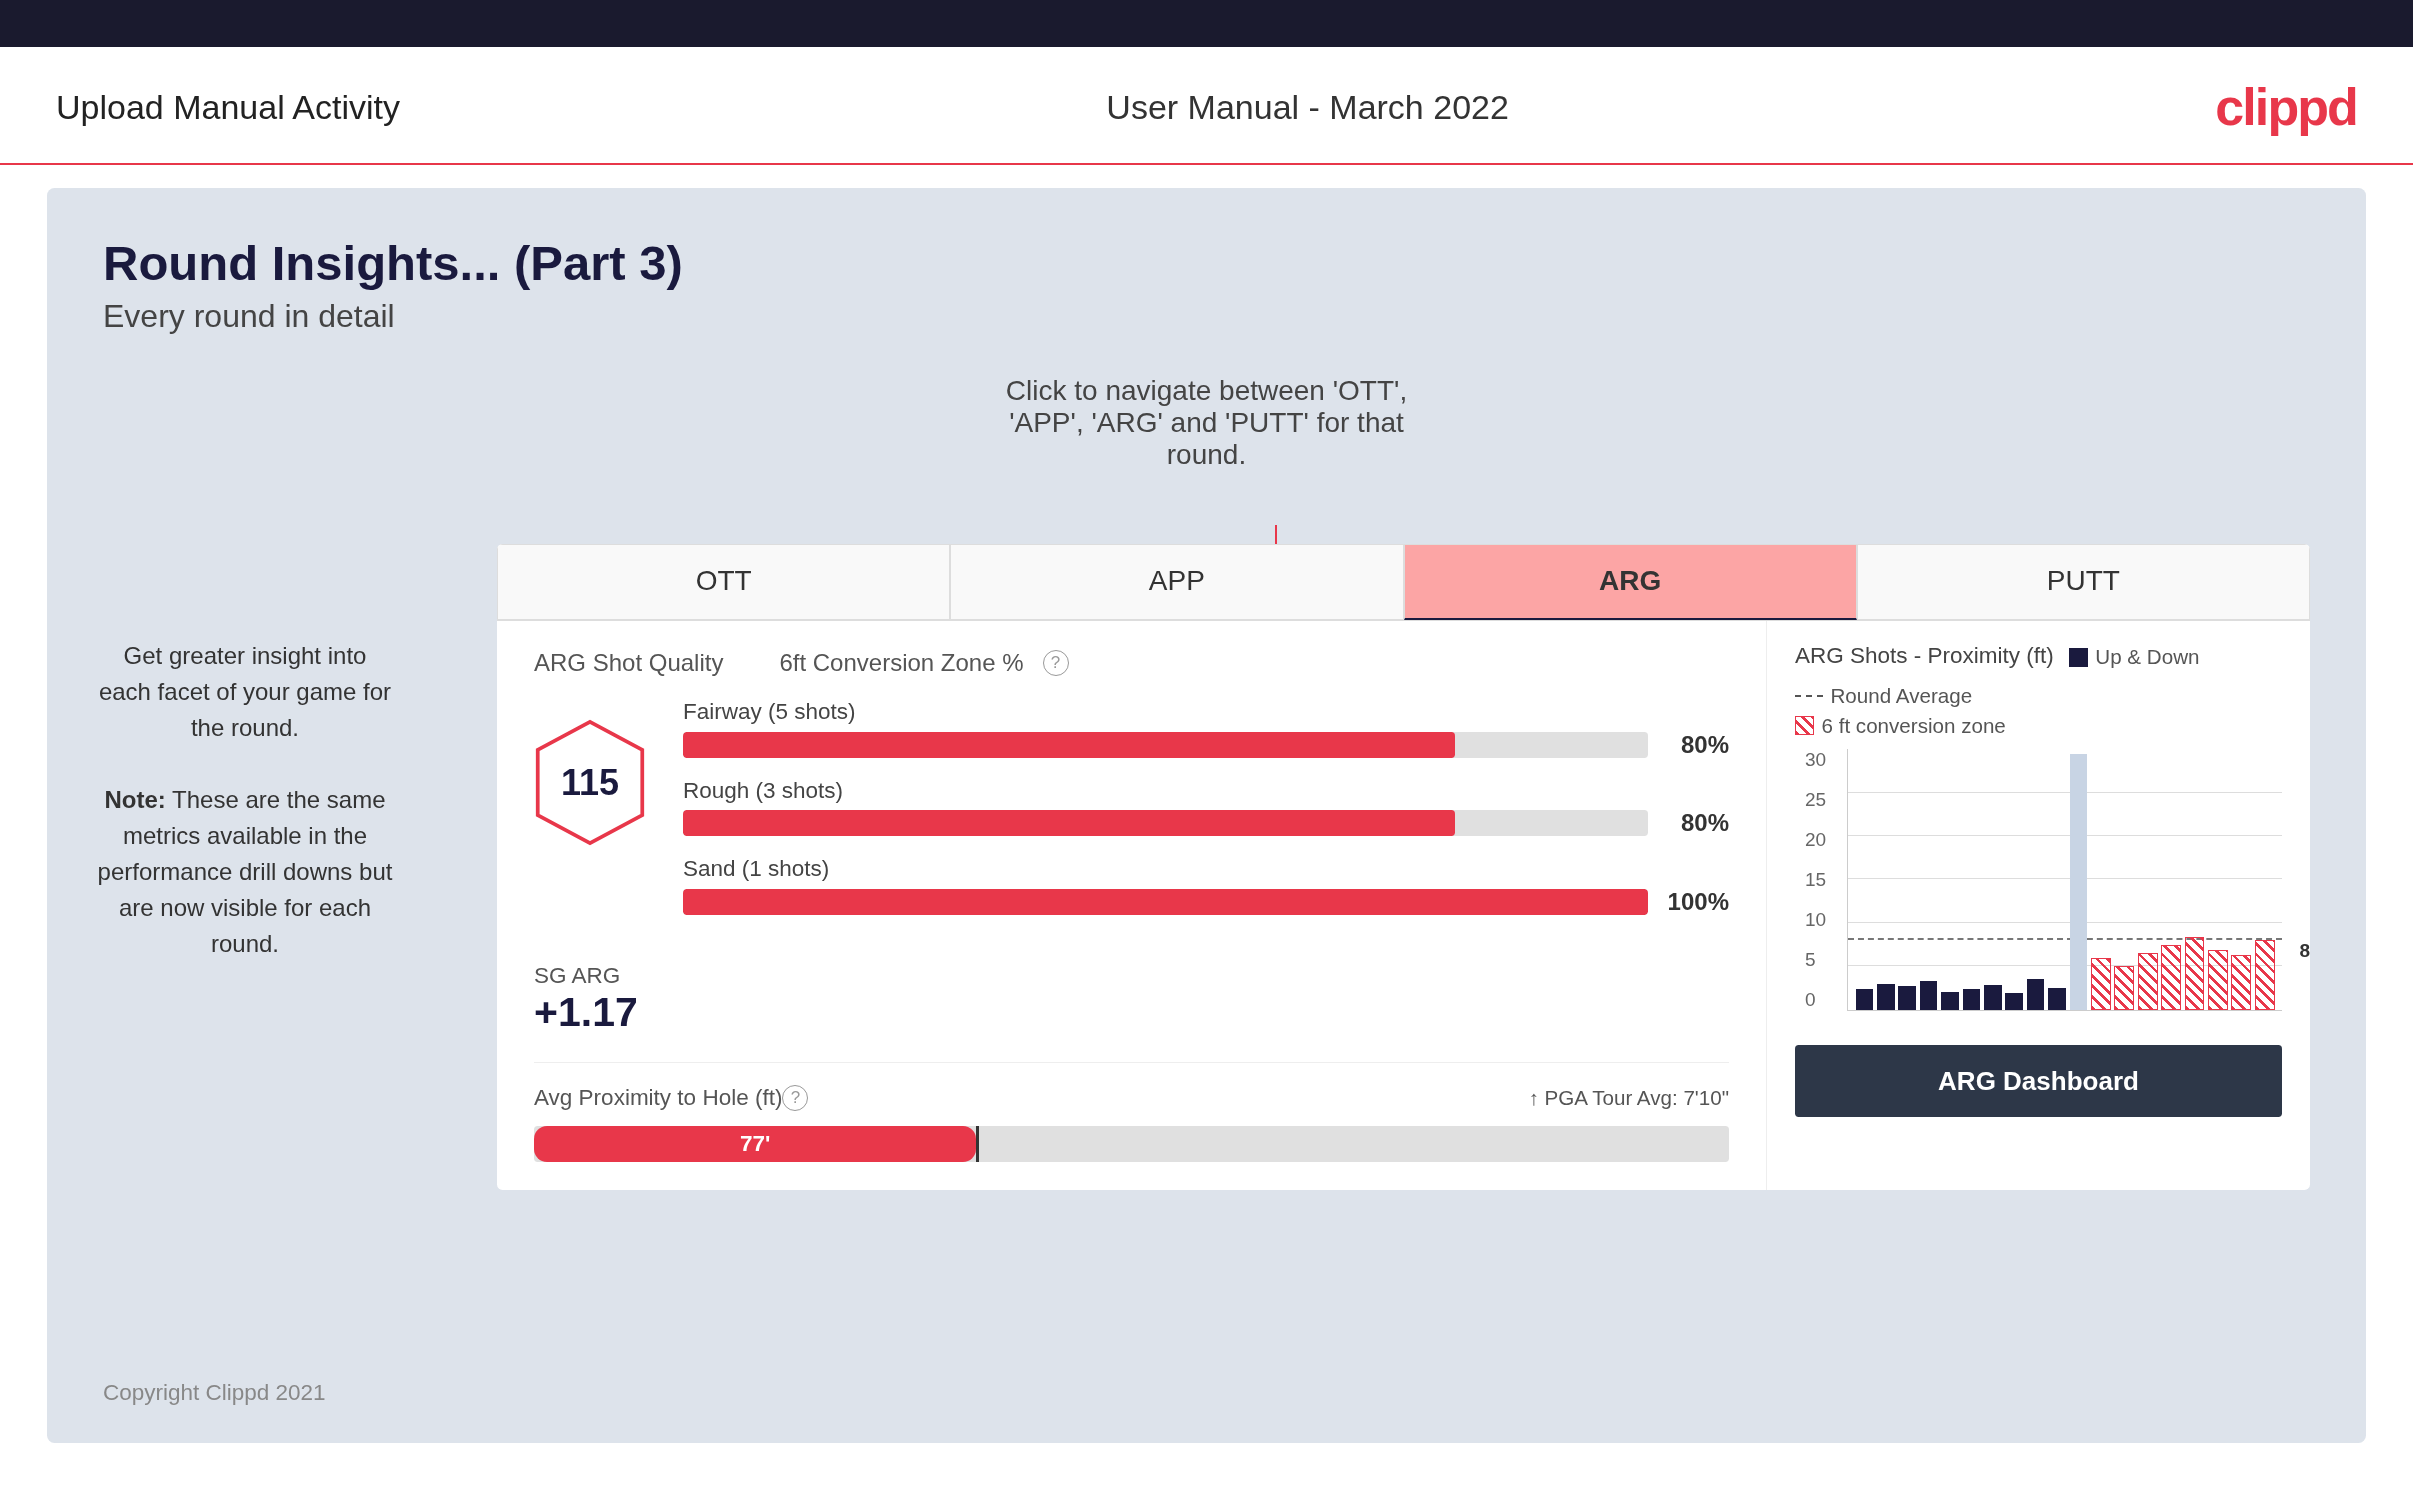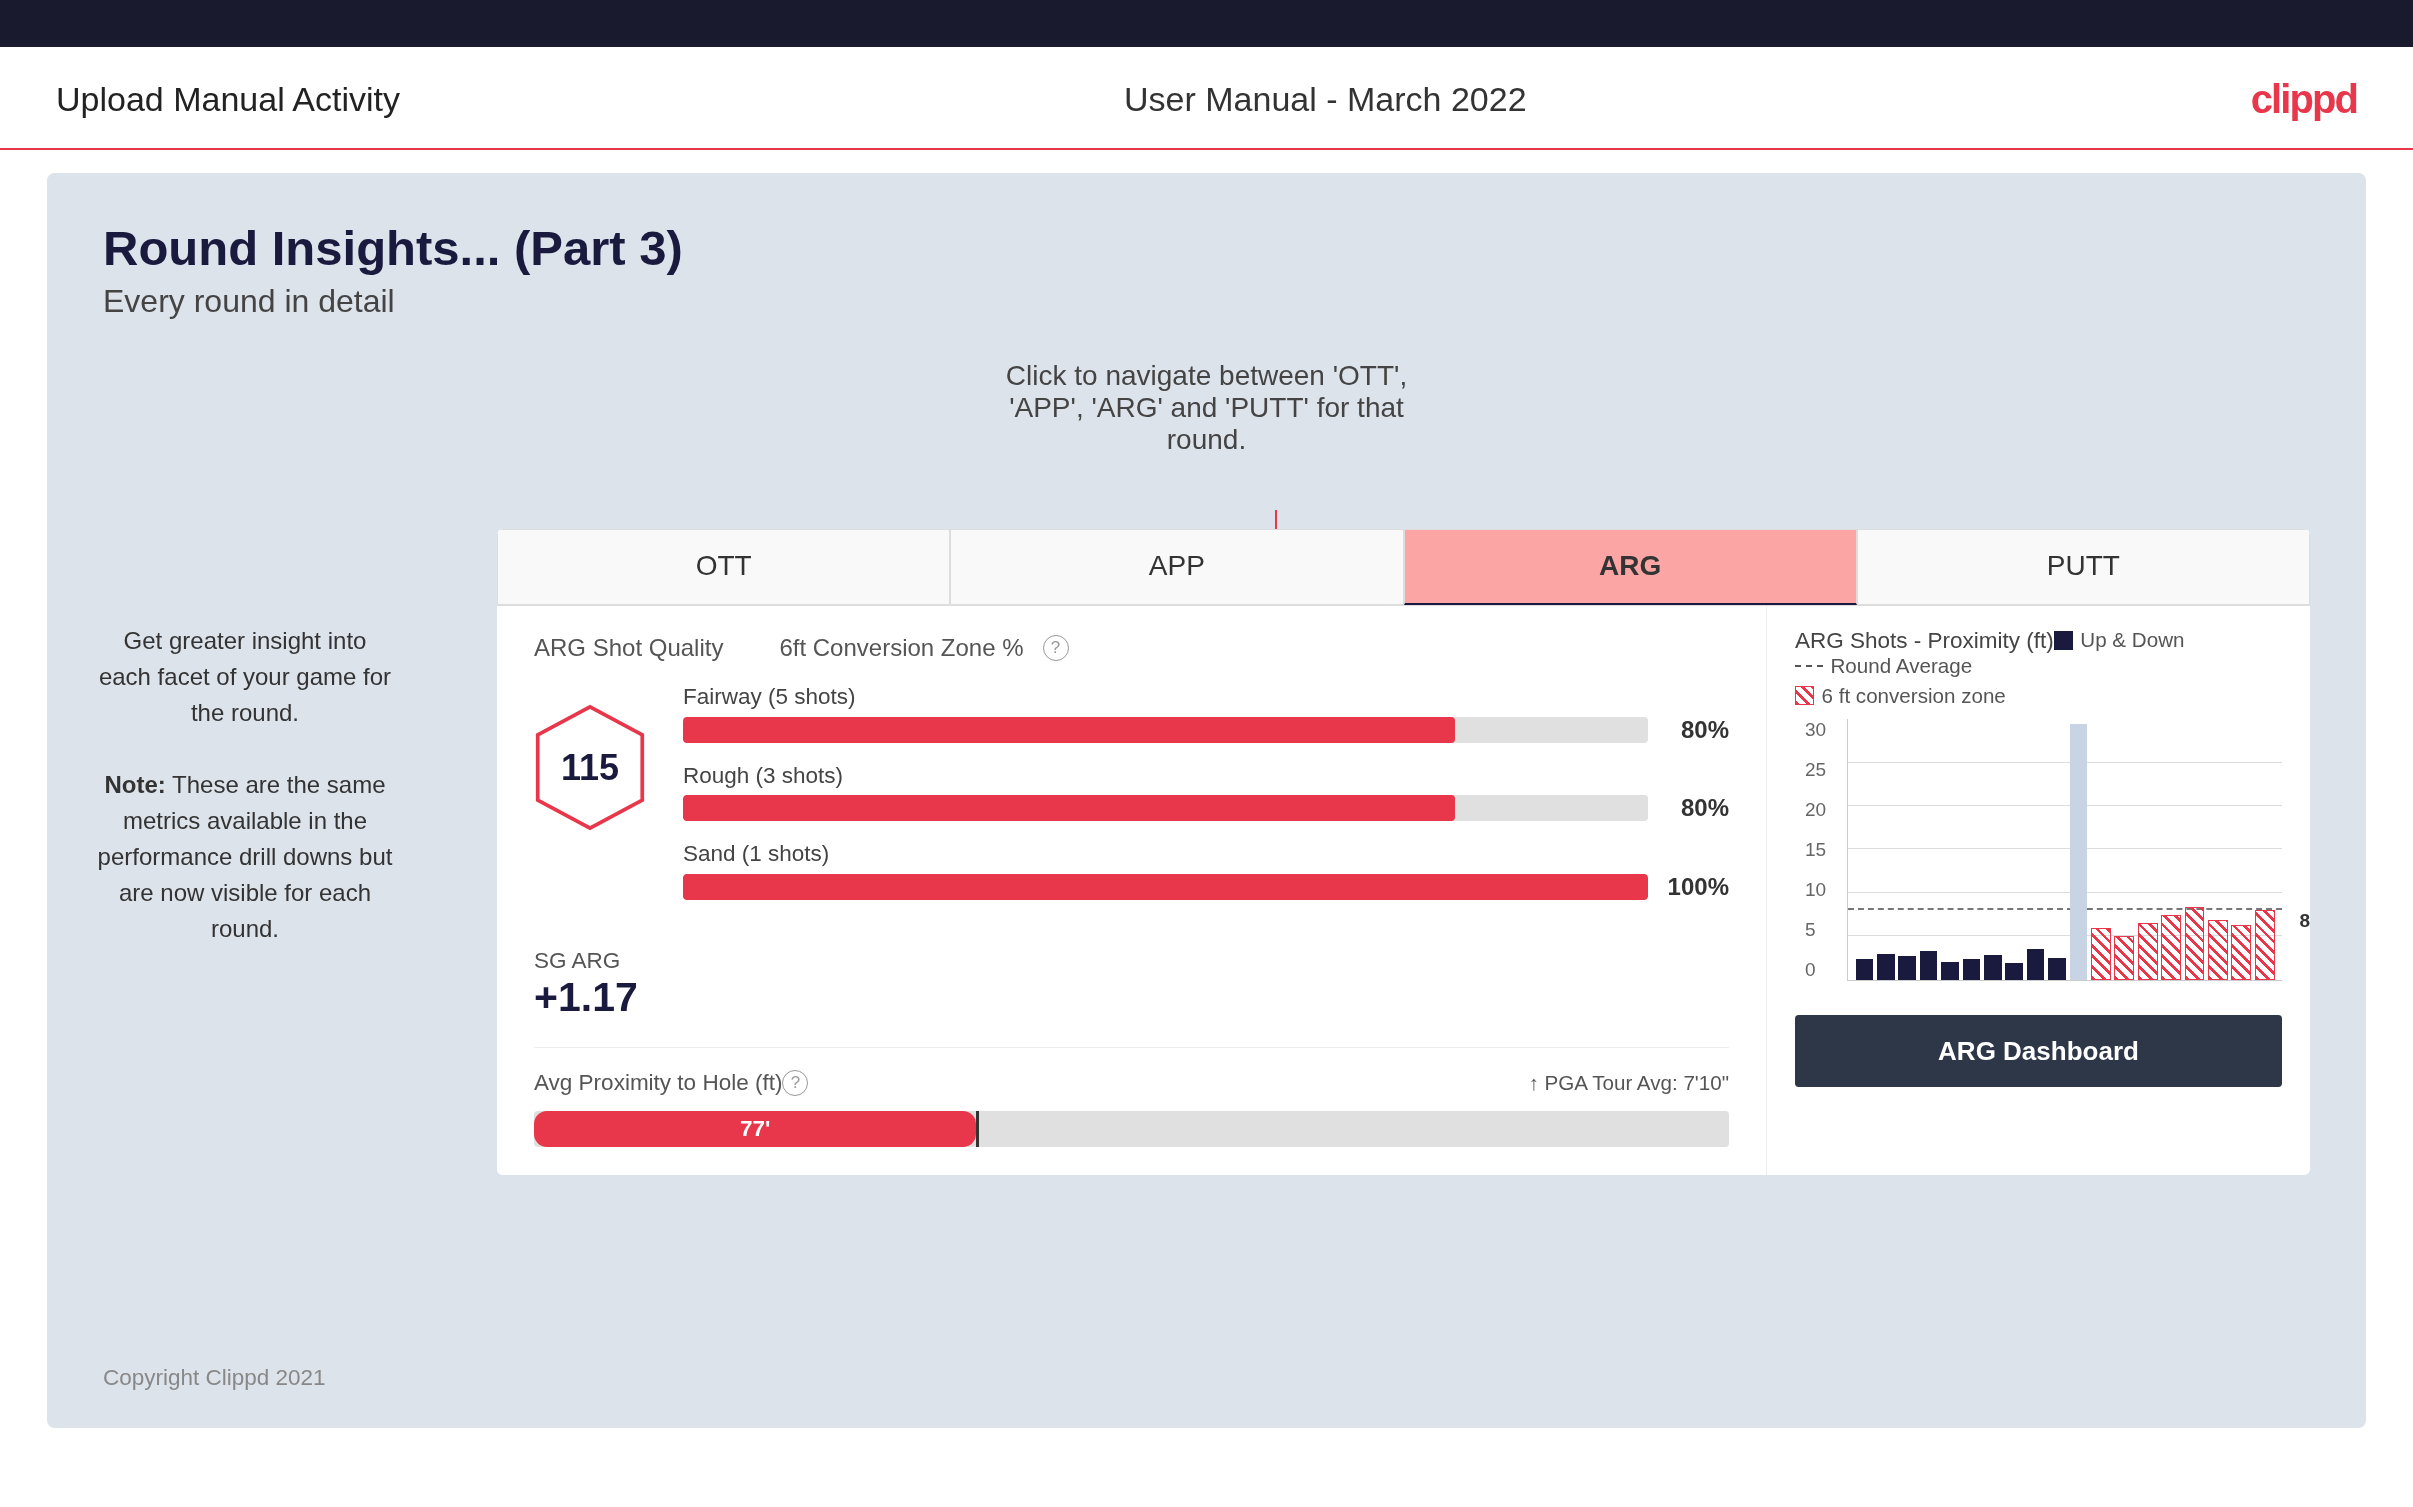--- a/index.html
+++ b/index.html
@@ -29,21 +29,21 @@
     .header-left {
       font-size: 34px;
       color: #222;
       font-weight: 400;
     }
     .header-center {
       font-size: 34px;
       color: #333;
     }
     .header-logo {
-      font-size: 40px;
+      font-size: 52px;
       font-weight: 700;
       color: #e8374a;
       letter-spacing: -1.9px;
     }
 
     
     .main-content {
       background: #dde3eb;
       margin: 22.5px 47px;
       padding: 47px 56px;
@@ -315,21 +315,22 @@
       width: 543px;
       padding: 22.5px 28px;
       display: flex;
       flex-direction: column;
     }
 
     .chart-header {
       font-size: 22.5px;
       color: #444;
       display: flex;
-      align-items: flex-start;
+      align-items: flex-end;
+      gap: 15px;
       margin-bottom: 5.6px;
       flex-wrap: wrap;
     }
     .legend-item {
       display: flex;
       align-items: center;
       gap: 7.5px;
       font-size: 20.6px;
       color: #555;
     }

